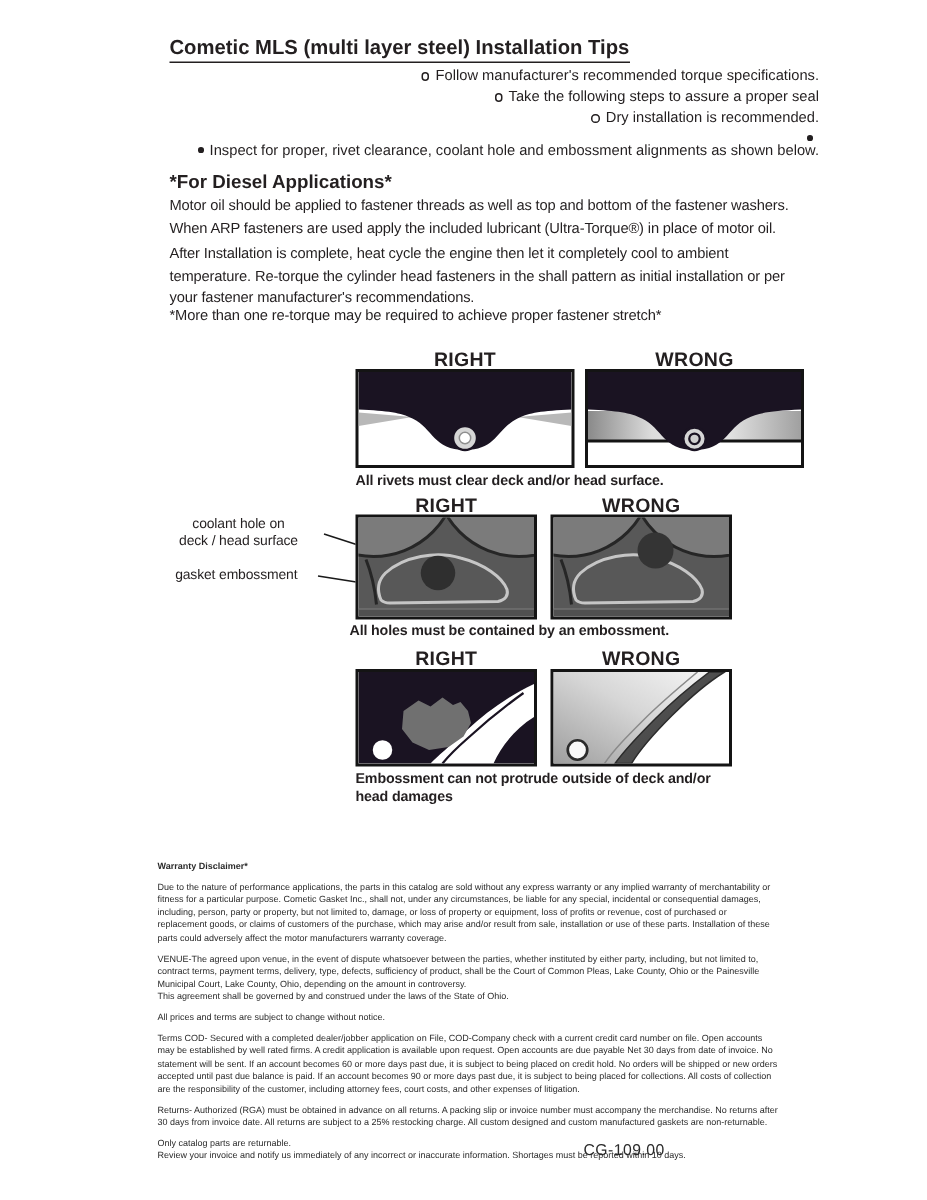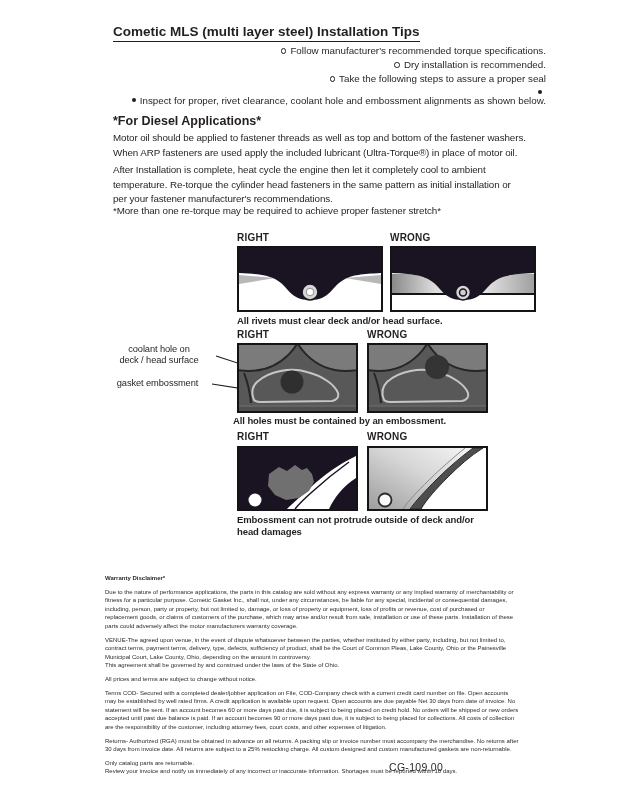--- a/index.html
+++ b/index.html
@@ -17,21 +17,21 @@
   
   .bullets{left:106px;top:44px;font-size:9.8px;line-height:14px;width:440px;}
   .brow{display:flex;align-items:flex-start;justify-content:flex-end;}
   .oball{flex:0 0 auto;width:3.5px;height:3.5px;border:1px solid #231f20;border-radius:50%;margin:4px 4px 0 0;}
   .subrow{margin-left:12px;line-height:13px;}
   .dotball{flex:0 0 auto;width:3.8px;height:3.8px;background:#231f20;border-radius:50%;margin:4px 4px 0 0;}
   
   .dheading{left:113px;top:114px;font-size:12.5px;font-weight:bold;}
   .para{left:113px;font-size:9.8px;line-height:14.5px;width:414px;letter-spacing:-0.1px;}
   
-  .dlabel{font-size:10px;font-weight:bold;letter-spacing:0.2px;}
+  .dlabel{font-size:13px;font-weight:bold;text-align:center;letter-spacing:0.2px;}
   .caption{font-size:9.5px;font-weight:bold;letter-spacing:-0.1px;line-height:11.5px;}
   .dbox{border:2px solid #141414;background:#ffffff;line-height:0;}
   .sidelabel{font-size:9.3px;line-height:10.5px;text-align:center;letter-spacing:-0.1px;}
   
   .warranty{left:105px;top:574px;width:414px;font-size:6px;line-height:8.6px;color:#2b2b2b;}
   .warranty .whead{font-weight:bold;margin-bottom:5px;}
   .warranty .wp{margin-bottom:5px;}
   .footer-code{left:389px;top:761px;font-size:10.5px;letter-spacing:0.3px;color:#2a2a2a;}
 </style>
 </head>
@@ -41,38 +41,38 @@
 
   <div class="abs title">Cometic MLS (multi layer steel) Installation Tips</div>
 
   <div class="abs bullets">
     <div class="brow">
       <span class="oball"></span>
       <span>Follow manufacturer's recommended torque specifications.</span>
     </div>
     <div class="brow">
       <span class="oball"></span>
-      <span>Dry installation is recommended.</span>
+      <span>Take the following steps to assure a proper seal</span>
     </div>
     <div class="brow">
       <span class="oball"></span>
-      <span>Take the following steps to assure a proper seal</span>
+      <span>Dry installation is recommended.</span>
     </div>
     <div class="brow subrow">
       <span class="dotball"></span>
     </div>
     <div class="brow subrow">
       <span class="dotball"></span>
       <span>Inspect for proper, rivet clearance, coolant hole and embossment alignments as shown below.</span>
     </div>
   </div>
 
   <div class="abs dheading">*For Diesel Applications*</div>
   <div class="abs para" style="top:131px;">Motor oil should be applied to fastener threads as well as top and bottom of the fastener washers. When ARP fasteners are used apply the included lubricant (Ultra-Torque®) in place of motor oil.</div>
-  <div class="abs para" style="top:163px;">After Installation is complete, heat cycle the engine then let it completely cool to ambient temperature. Re-torque the cylinder head fasteners in the same pattern as initial installation or per your fastener manufacturer's recommendations.</div>
+  <div class="abs para" style="top:163px;">After Installation is complete, heat cycle the engine then let it completely cool to ambient temperature. Re-torque the cylinder head fasteners in the shall pattern as initial installation or per your fastener manufacturer's recommendations.</div>
   <div class="abs para" style="top:204px;">*More than one re-torque may be required to achieve proper fastener stretch*</div>
 
   <div class="abs dlabel" style="left:237px;top:232px;width:146px;">RIGHT</div>
   <div class="abs dlabel" style="left:390px;top:232px;width:146px;">WRONG</div>
 
   <div class="abs dbox" style="left:237px;top:246px;">
     <svg width="142" height="62" viewBox="0 0 142 62">
       <polygon points="0,27 36,30 0,36" fill="#b8b8b8"></polygon>
       <polygon points="142,27 106,30 142,36" fill="#b8b8b8"></polygon>
       <path d="M0,0 H142 V25 C122,26 114,27 106,31 C92,38 92,52 71,52 C50,52 50,38 36,31 C28,27 20,26 0,25 Z" fill="#1a1322"></path>

